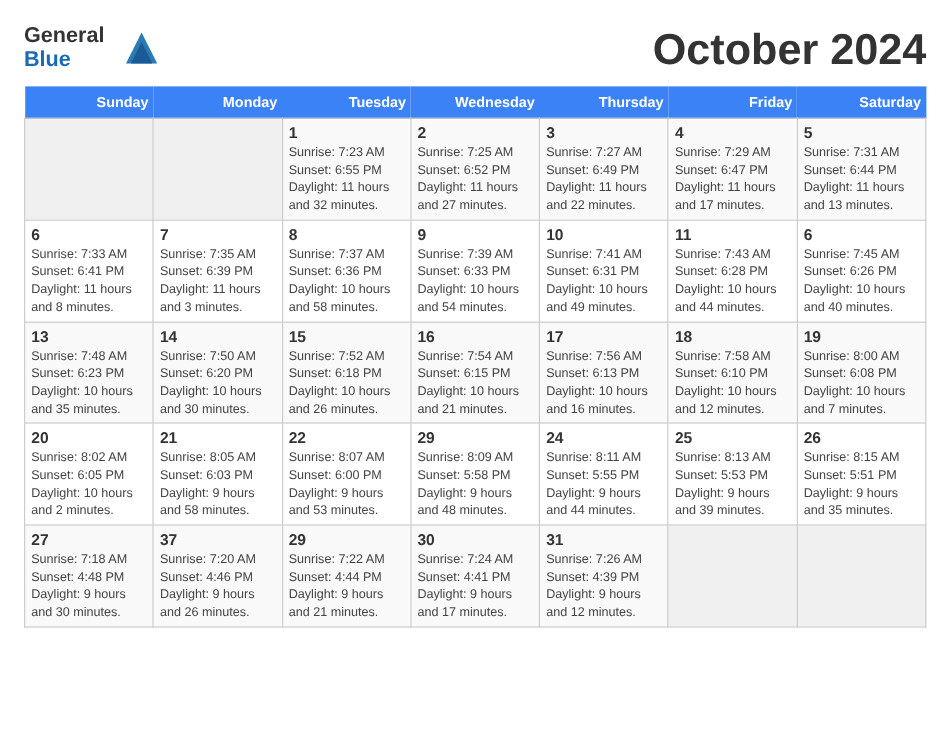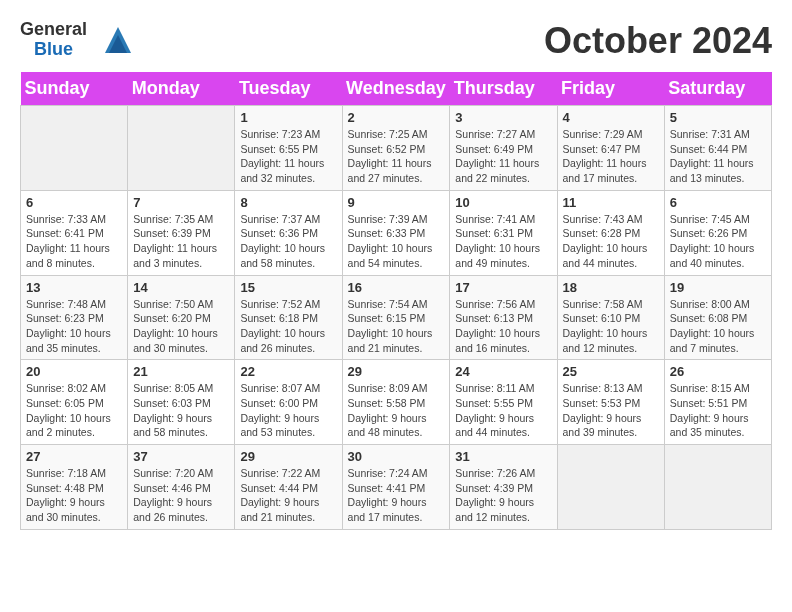--- a/index.html
+++ b/index.html
@@ -28,21 +28,20 @@
     }
     .logo-general {
       font-size: 18px;
       font-weight: bold;
       color: #333;
     }
     .logo-blue {
       font-size: 18px;
       font-weight: bold;
       color: #1a6bb5;
-      text-align: center;
     }
     .logo-icon {
       width: 30px;
       height: 30px;
       margin-left: 4px;
     }
     .title-block {
       text-align: right;
       margin-left: 29px;
     }
@@ -54,25 +53,25 @@
     .location {
       font-size: 16px;
       color: #555;
     }
     table {
       width: 100%;
       border-collapse: collapse;
       font-size: 11px;
     }
     thead tr th {
-      background-color: #d946ef;
+      background-color: #3b82f6;
       color: #fff;
       padding: 6px 4px;
-      text-align: left;
-      font-size: 18px;
+      text-align: right;
+      font-size: 12px;
       font-weight: bold;
     }
     tbody tr td {
       border: 1px solid #ccc;
       vertical-align: top;
       padding: 4px 5px;
       height: 80px;
       width: 14.28%;
     }
     tbody tr td .day-num {

